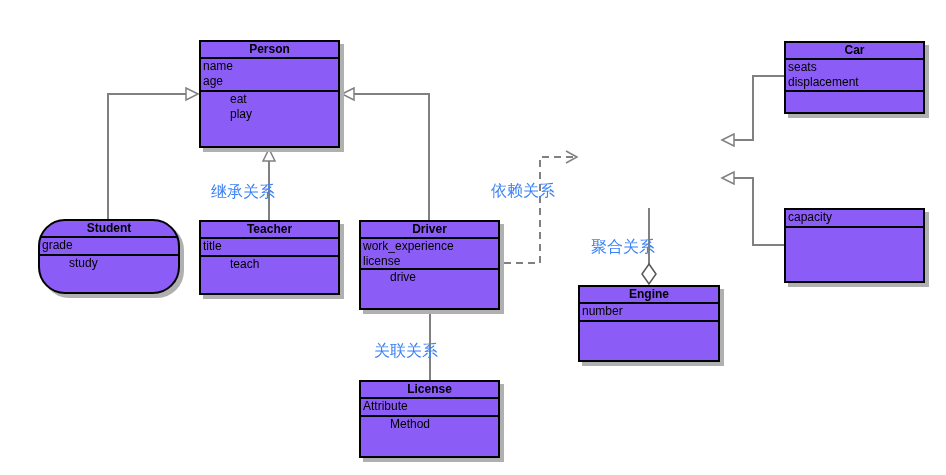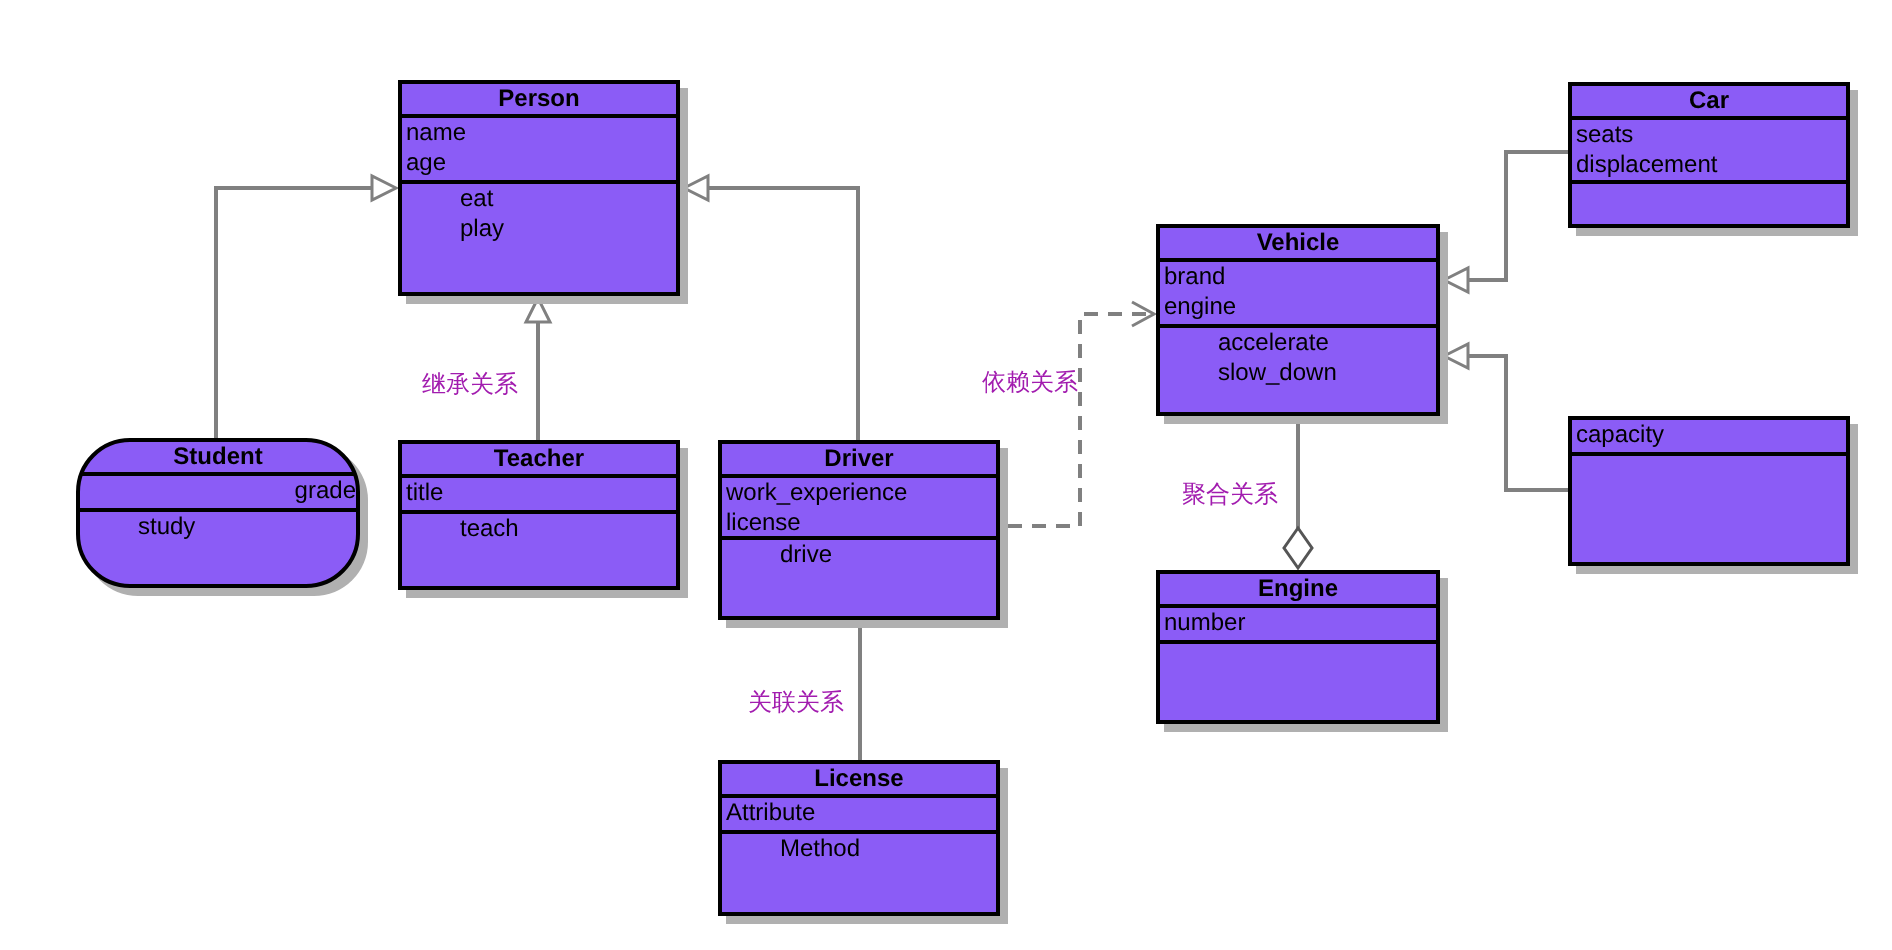--- a/index.html
+++ b/index.html
@@ -38,23 +38,23 @@
     overflow: hidden;
   }
   .uml-methods {
     flex: 1;
     padding: 0 0 0 2px;
     overflow: hidden;
     margin-left: 27px;
   }
   .edge-label {
     position: absolute;
-    font-size: 12px;
+    font-size: 16px;
     line-height: 14px;
-    color: #a21caf;
+    color: #3b82f6;
     white-space: nowrap;
   }
 </style>
 </head>
 <body>
 
 <div id="canvas">
 
   <svg id="connectors" width="946" height="475" viewBox="0 0 946 475">
 
@@ -94,21 +94,21 @@
       <div>age</div>
     </div>
     <div class="uml-methods">
       <div>eat</div>
       <div>play</div>
     </div>
   </div>
 
   <div class="uml-class" style="left:38px; top:219px; width:142px; height:75px;border-radius:27px;">
     <div class="uml-title">Student</div>
-    <div class="uml-attrs" style="height:17px;text-align:right;">
+    <div class="uml-attrs" style="height:17px;">
       <div>grade</div>
     </div>
     <div class="uml-methods">
       <div>study</div>
     </div>
   </div>
 
   <div class="uml-class" style="left:199px; top:220px; width:141px; height:75px;">
     <div class="uml-title">Teacher</div>
     <div class="uml-attrs" style="height:17px;">
@@ -133,31 +133,20 @@
   <div class="uml-class" style="left:359px; top:380px; width:141px; height:78px;">
     <div class="uml-title">License</div>
     <div class="uml-attrs" style="height:17px;">
       <div>Attribute</div>
     </div>
     <div class="uml-methods">
       <div>Method</div>
     </div>
   </div>
 
-  <div class="uml-class" style="left:578px; top:112px; width:142px; height:96px;">
-    <div class="uml-title">Vehicle</div>
-    <div class="uml-attrs" style="height:33px;">
-      <div>brand</div>
-      <div>engine</div>
-    </div>
-    <div class="uml-methods">
-      <div>accelerate</div>
-      <div>slow_down</div>
-    </div>
-  </div>
 
   <div class="uml-class" style="left:578px; top:285px; width:142px; height:77px;">
     <div class="uml-title">Engine</div>
     <div class="uml-attrs" style="height:18px;">
       <div>number</div>
     </div>
     <div class="uml-methods"></div>
   </div>
 
   <div class="uml-class" style="left:784px; top:41px; width:141px; height:73px;">

